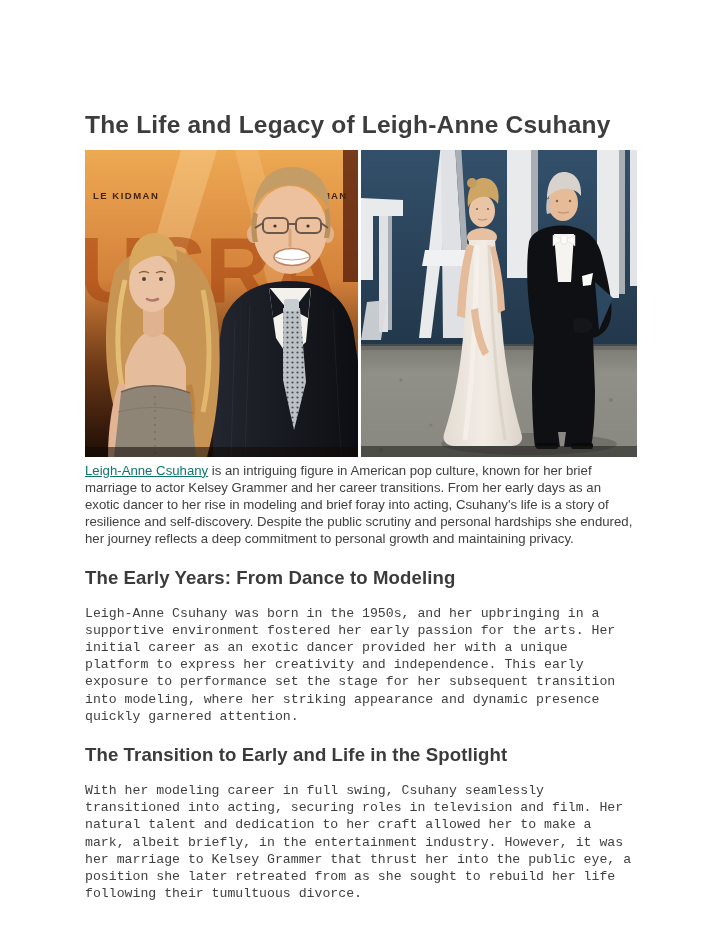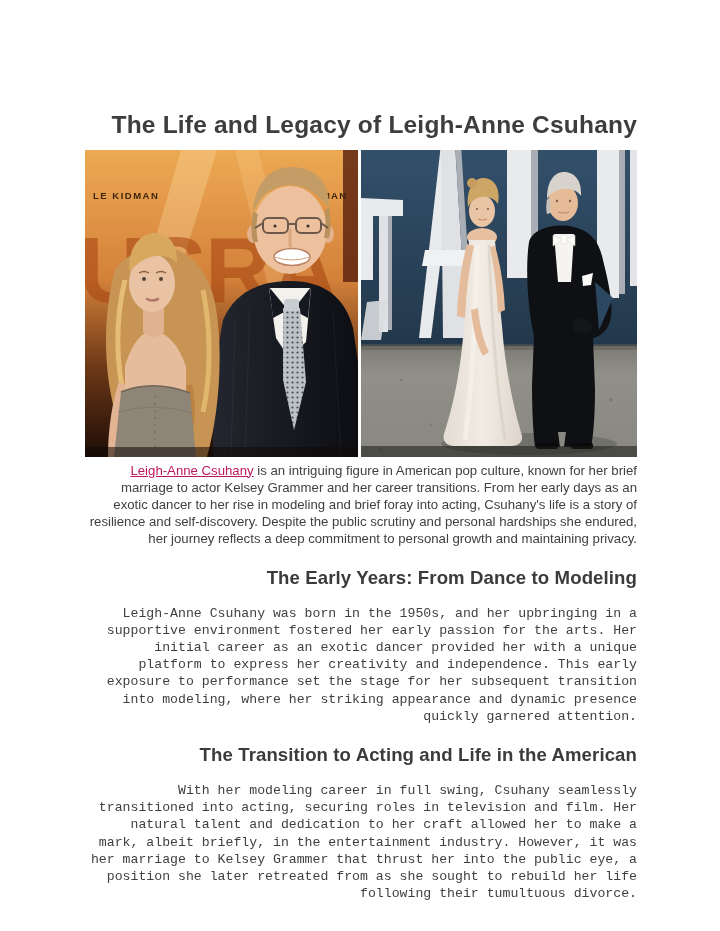--- a/index.html
+++ b/index.html
@@ -2,21 +2,20 @@
 <html><head>
 <meta charset="utf-8">
 <style>
   html,body{margin:0;padding:0;background:#ffffff;}
   .page{
     position:relative;
     width:720px;height:931px;
     background:#ffffff;
     overflow:hidden;
     font-family:"Liberation Sans","DejaVu Sans",sans-serif;
-    text-align:right;
   }
   .content{
     position:absolute;
     left:85px;top:0;
     width:552px;
     padding-top:109px;
   }
   h1.doc-title{
     margin:0;
     font-size:24.5px;
@@ -42,21 +41,21 @@
   p.section-body{margin-top:15px;font-family:Liberation Mono, monospace;}
   h2.doc-heading{
     margin:17px 0 0 0;
     font-size:18.6px;
     line-height:25px;
     font-weight:bold;
     color:#3b3b3b;
     letter-spacing:.1px;
   }
   a.doc-link{
-    color:#be185d;
+    color:#0f766e;
     text-decoration:underline;
     cursor:pointer;
   }
 </style>
 </head>
 <body>
 
 <div class="page">
   <div class="content">
 
@@ -230,17 +229,17 @@
         </g>
         <rect x="0" y="296" width="276" height="11" fill="#1c1b18" opacity="0.55"></rect>
       </svg>
     </div>
 
     <p class="body-text intro"><a class="doc-link" href="#">Leigh-Anne Csuhany</a><span> is an intriguing figure in American pop culture, known for her brief marriage to actor Kelsey Grammer and her career transitions. From her early days as an exotic dancer to her rise in modeling and brief foray into acting, Csuhany's life is a story of resilience and self-discovery. Despite the public scrutiny and personal hardships she endured, her journey reflects a deep commitment to personal growth and maintaining privacy.</span></p>
 
     <h2 class="doc-heading">The Early Years: From Dance to Modeling</h2>
     <p class="body-text section-body">Leigh-Anne Csuhany was born in the 1950s, and her upbringing in a supportive environment fostered her early passion for the arts. Her initial career as an exotic dancer provided her with a unique platform to express her creativity and independence. This early exposure to performance set the stage for her subsequent transition into modeling, where her striking appearance and dynamic presence quickly garnered attention.</p>
 
-    <h2 class="doc-heading">The Transition to Acting and Life in the American</h2>
+    <h2 class="doc-heading">The Transition to Early and Life in the Spotlight</h2>
     <p class="body-text section-body">With her modeling career in full swing, Csuhany seamlessly transitioned into acting, securing roles in television and film. Her natural talent and dedication to her craft allowed her to make a mark, albeit briefly, in the entertainment industry. However, it was her marriage to Kelsey Grammer that thrust her into the public eye, a position she later retreated from as she sought to rebuild her life following their tumultuous divorce.</p>
 
   </div>
 </div>
 
 </body></html>

